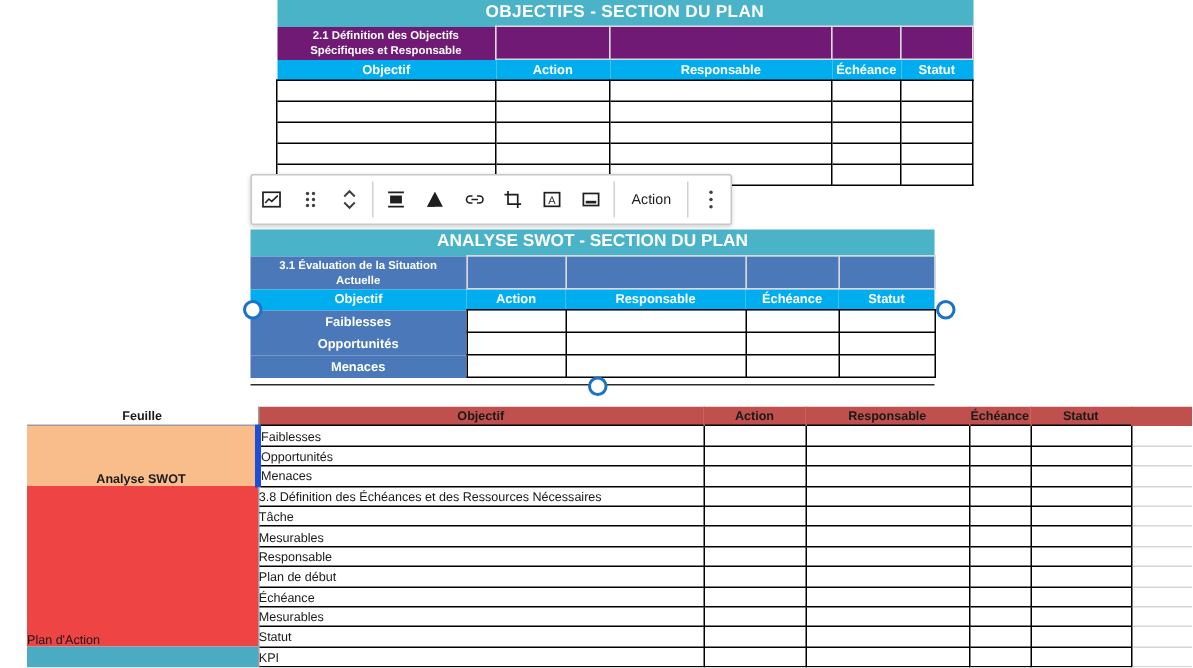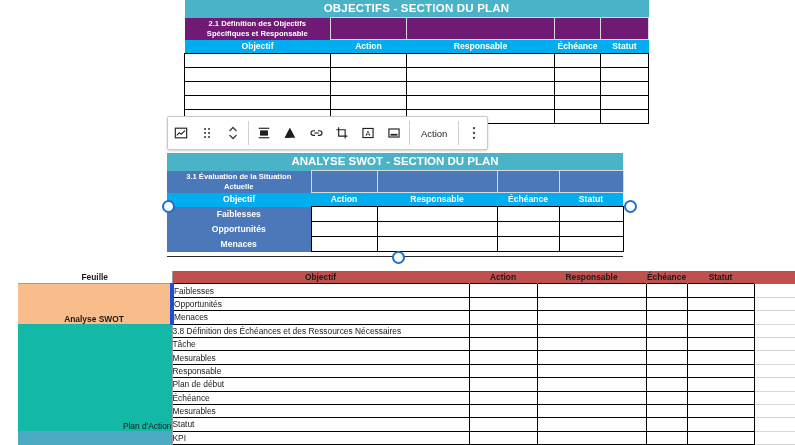--- a/index.html
+++ b/index.html
@@ -194,23 +194,23 @@
   td.merge-swot {
     background: #f8bd8a;
     color: #1a1a1a;
     font-weight: bold;
     text-align: center;
     vertical-align: bottom;
     font-size: 8.6px;
     border-right: 4px solid #1d4ed8;
   }
   td.merge-plan {
-    background: #14b8a6;
+    background: #ef4444;
     color: #9fc3e0;
-    text-align: right;
+    text-align: left;
     vertical-align: bottom;
     font-size: 8.6px;
     border-right: 1px solid #9e9e9e;
   }
   td.merge-teal {
     background: #4babc2;
     color: #bfe2ea;
     text-align: center;
     vertical-align: bottom;
     font-size: 8.6px;

